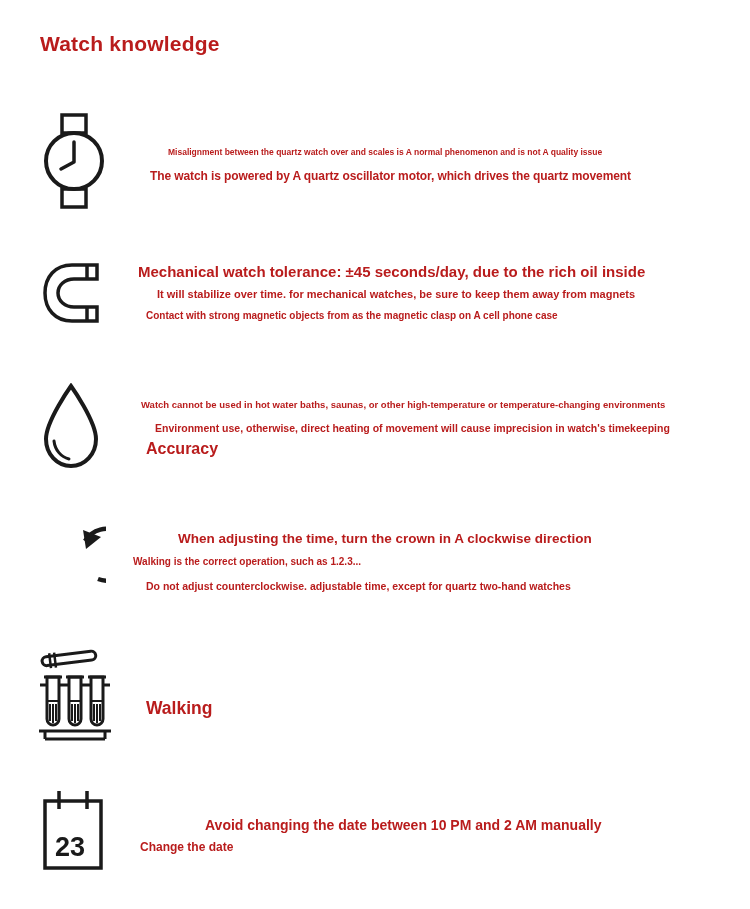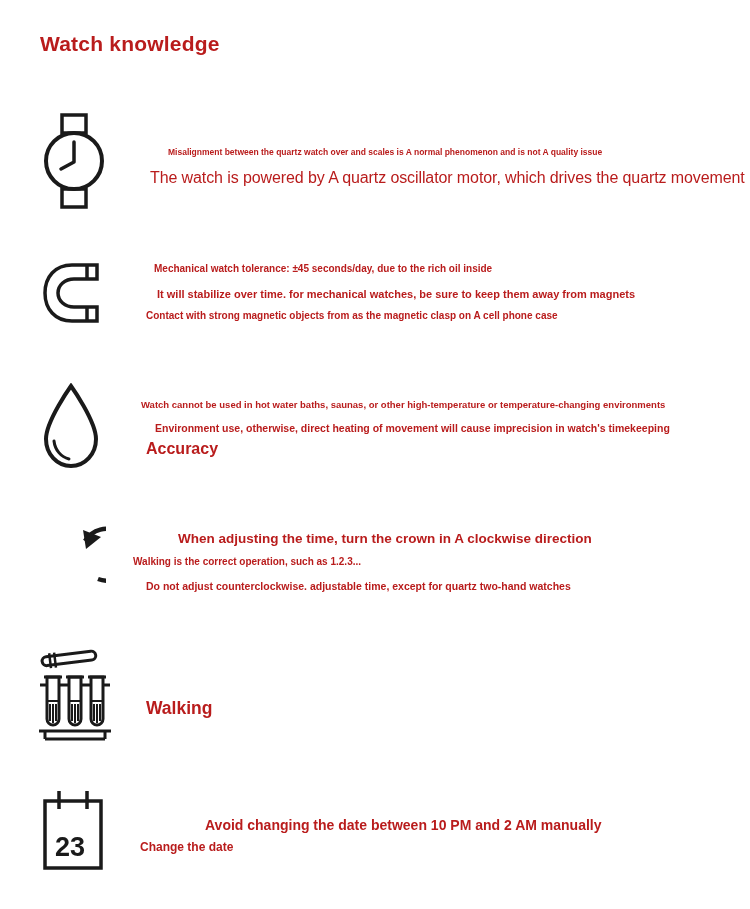--- a/index.html
+++ b/index.html
@@ -21,25 +21,25 @@
     font-weight: bold;
     letter-spacing: 0.2px;
   }
   .icon { position: absolute; }
   .icon svg { display: block; width: 100%; height: 100%; }
   .line { position: absolute; white-space: nowrap; }
 
   
   .s1-icon { left: 42px;  top: 112px; width: 64px; height: 98px; }
   .s1-l1   { left: 168px; top: 147px; font-size: 8.5px;  font-weight: bold; }
-  .s1-l2   { left: 150px; top: 169px; font-size: 16px;   font-weight: normal; letter-spacing: -0.1px; }
+  .s1-l2   { left: 150px; top: 169px; font-size: 12px;   font-weight: bold; letter-spacing: -0.1px; }
 
   
   .s2-icon { left: 42px;  top: 262px; width: 58px; height: 62px; }
-  .s2-l1   { left: 154px; top: 263px; font-size: 10px;   font-weight: bold; }
+  .s2-l1   { left: 138px; top: 263px; font-size: 15px;   font-weight: bold; }
   .s2-l2   { left: 157px; top: 288px; font-size: 11px; font-weight: bold; }
   .s2-l3   { left: 146px; top: 310px; font-size: 10px;   font-weight: bold; }
 
   
   .s3-icon { left: 42px;  top: 383px; width: 58px; height: 86px; }
   .s3-l1   { left: 141px; top: 399px; font-size: 9.5px;  font-weight: bold; }
   .s3-l2   { left: 155px; top: 422px; font-size: 10.5px; font-weight: bold; }
   .s3-l3   { left: 146px; top: 440px; font-size: 16px;   font-weight: bold; }
 
   

